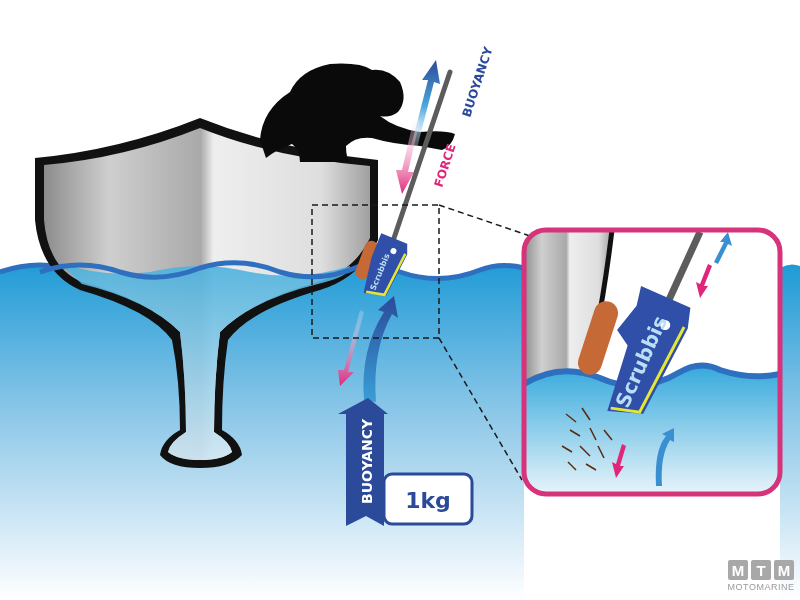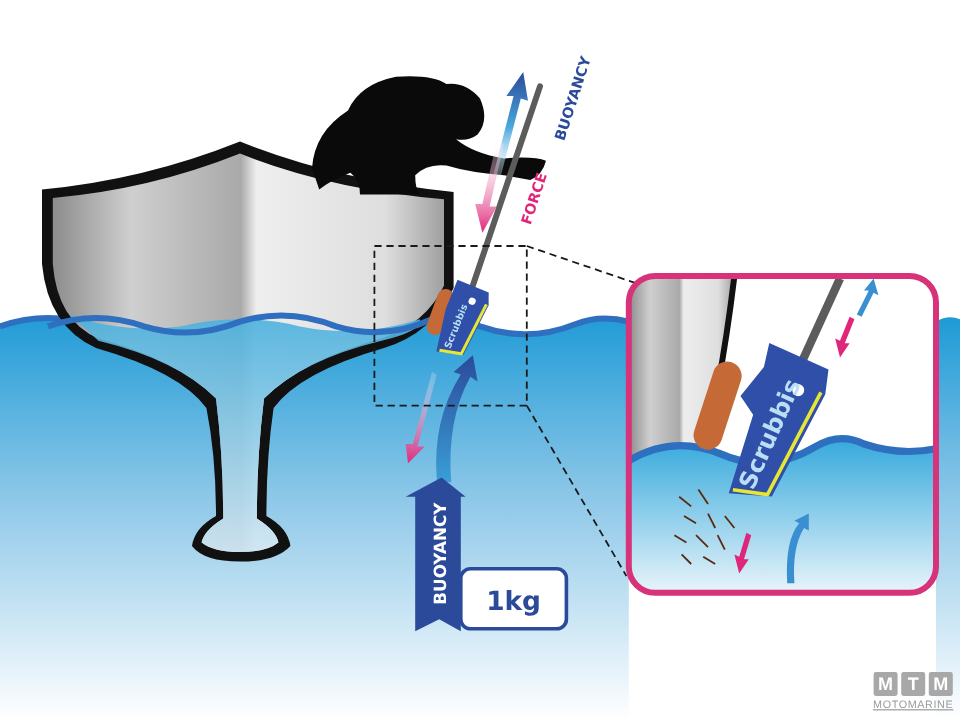--- a/index.html
+++ b/index.html
@@ -2,21 +2,21 @@
 <html><head>
   <meta charset="utf-8">
   <style>
     html, body { margin:0; padding:0; }
     body { width:800px; height:600px; overflow:hidden; background:#ffffff; position:relative; font-family:"Liberation Sans", sans-serif; }
     #canvas { position:absolute; left:0; top:0; width:800px; height:600px; }
     .lbl { font-family:"DejaVu Sans", sans-serif; font-weight:bold; }
     .watermark { position:absolute; right:4px; bottom:8px; width:70px; text-align:center; }
     .wm-letters { display:flex; gap:3px; justify-content:center; }
     .wm-box { width:20px; height:20px; background:#a8a8a8; color:#fff; font:bold 15px "Liberation Sans", sans-serif; display:flex; align-items:center; justify-content:center; border-radius:2px; }
-    .wm-sub { font:9px "Liberation Sans", sans-serif; color:#9a9a9a; letter-spacing:0.5px; margin-top:2px;text-decoration:underline; }
+    .wm-sub { font:9px "Liberation Sans", sans-serif; color:#9a9a9a; letter-spacing:0.5px; margin-top:2px; }
   </style>
 </head>
 <body>
 
 <svg id="canvas" viewBox="0 0 800 600" xmlns="http://www.w3.org/2000/svg">
   <defs>
     <linearGradient id="waterGrad" x1="0" y1="0" x2="0" y2="1">
       <stop offset="0" stop-color="#1e9ad6"></stop>
       <stop offset="0.45" stop-color="#8cc7e8"></stop>
       <stop offset="1" stop-color="#ffffff"></stop>

